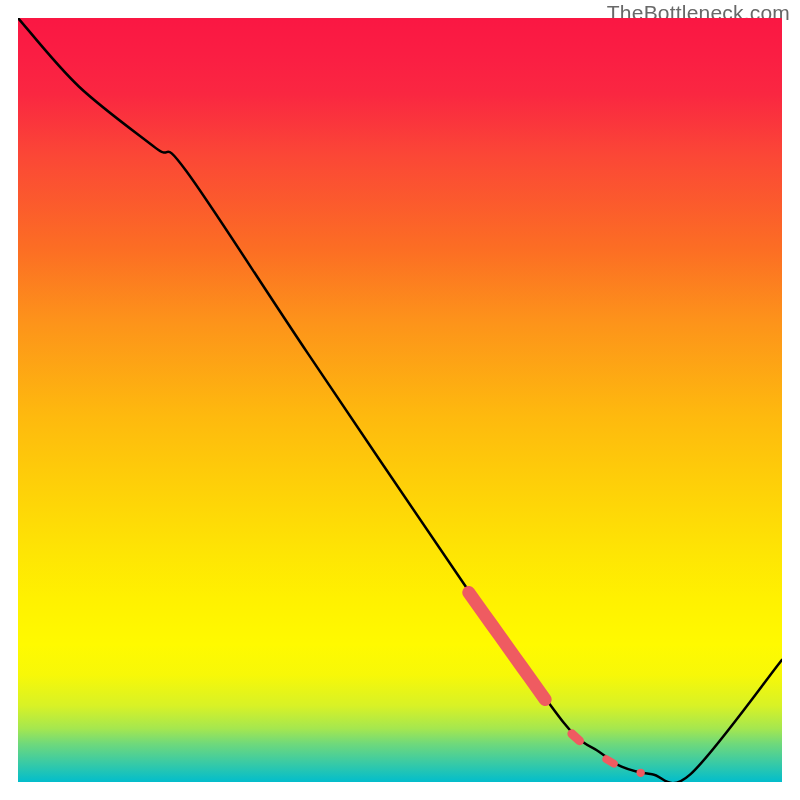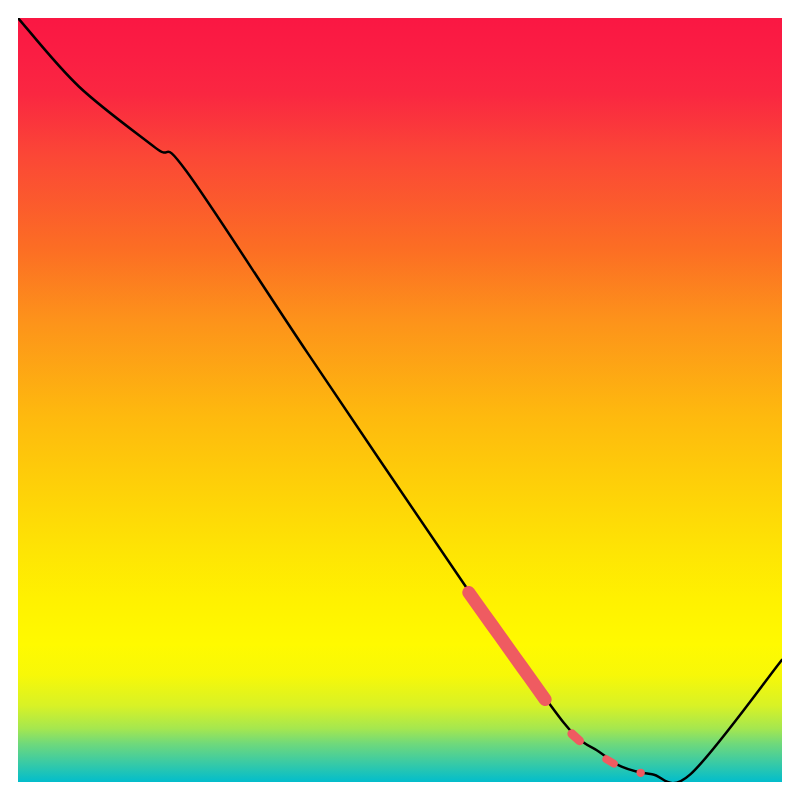--- a/index.html
+++ b/index.html
@@ -61,20 +61,21 @@
     font-weight: 500;
     color: #686868;
     letter-spacing: 0.2px;
     font-family: Arial, Helvetica, sans-serif;
   }
 </style>
 </head>
 <body>
 
 <div class="container">
+  <div class="watermark">TheBottleneck.com</div>
 
   <div class="plot-area">
     <div class="gradient-bg"></div>
     <svg class="svg-layer" viewBox="0 0 764 764" preserveAspectRatio="none">
       <g id="curve-group">
           <path d="M 0 0 C 10.186666666666667 11.459999999999999, 38.2 47.11333333333333, 61.120000000000005 68.75999999999999 C 84.04 90.40666666666665, 119.69333333333331 115.87333333333333, 137.51999999999998 129.88 C 155.34666666666664 143.88666666666666, 142.61333333333334 118.41999999999996, 168.08 152.79999999999995 C 193.54666666666668 187.17999999999995, 243.20666666666668 266.1266666666666, 290.32 336.15999999999997 C 337.43333333333334 406.1933333333333, 411.28666666666663 515.7, 450.76 573 C 490.23333333333335 630.3, 509.3333333333333 655.7666666666667, 527.16 679.96 C 544.9866666666667 704.1533333333334, 548.8066666666667 709.2466666666667, 557.72 718.16 C 566.6333333333333 727.0733333333333, 573 728.3466666666667, 580.64 733.44 C 588.28 738.5333333333334, 594.6466666666668 744.9000000000001, 603.5600000000001 748.72 C 612.4733333333334 752.54, 622.66 755.0866666666667, 634.12 756.36 C 645.58 757.6333333333333, 650.6733333333334 775.46, 672.32 756.36 C 693.9666666666667 737.26, 748.72 660.86, 764 641.76" fill="none" stroke="#000000" stroke-width="2.5" stroke-linecap="round" stroke-linejoin="round"></path>
         </g>
       <g id="dots-group">
           <path d="M 450.76 574.528 L 458.4 585.224 L 466.03999999999996 595.92 L 473.68 606.616 L 481.32 617.312 L 488.96000000000004 628.008 L 496.6 638.7040000000001 L 504.24 649.4 L 511.88000000000005 660.096 L 519.52 670.792 L 527.16 681.4879999999999" fill="none" stroke="#ef5b61" stroke-width="13" stroke-linecap="round" stroke-linejoin="round"></path>
           <path d="M 553.9 715.868 L 561.54 722.744" fill="none" stroke="#ef5b61" stroke-width="9" stroke-linecap="round"></path>

